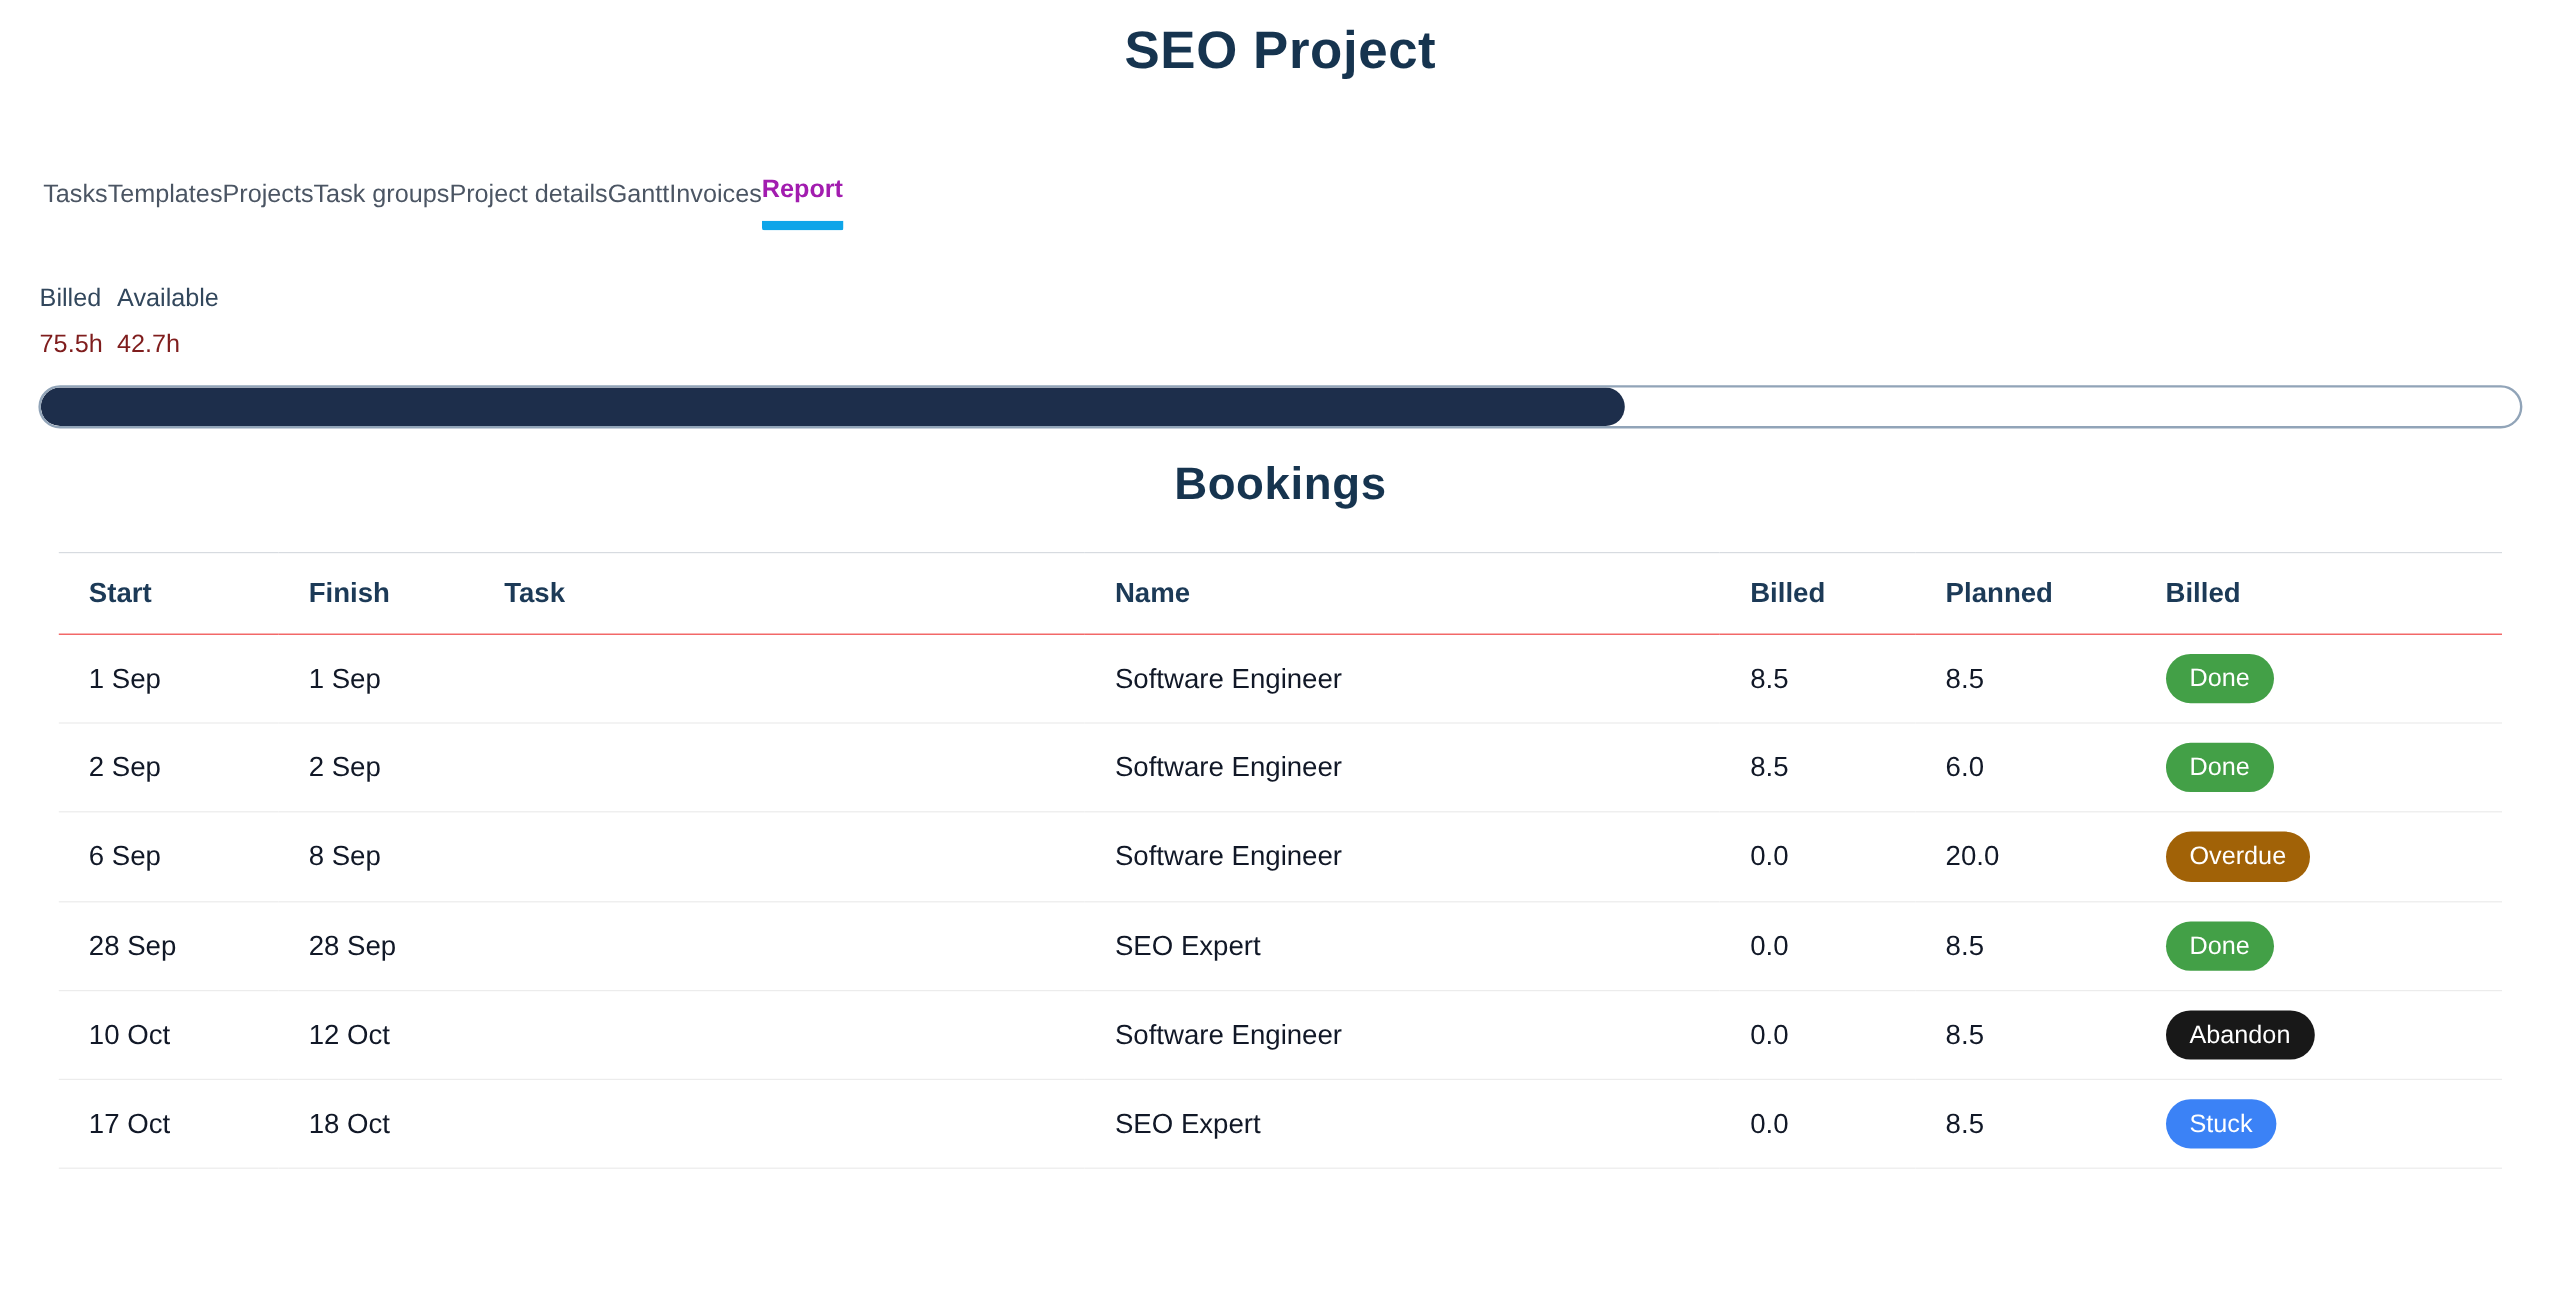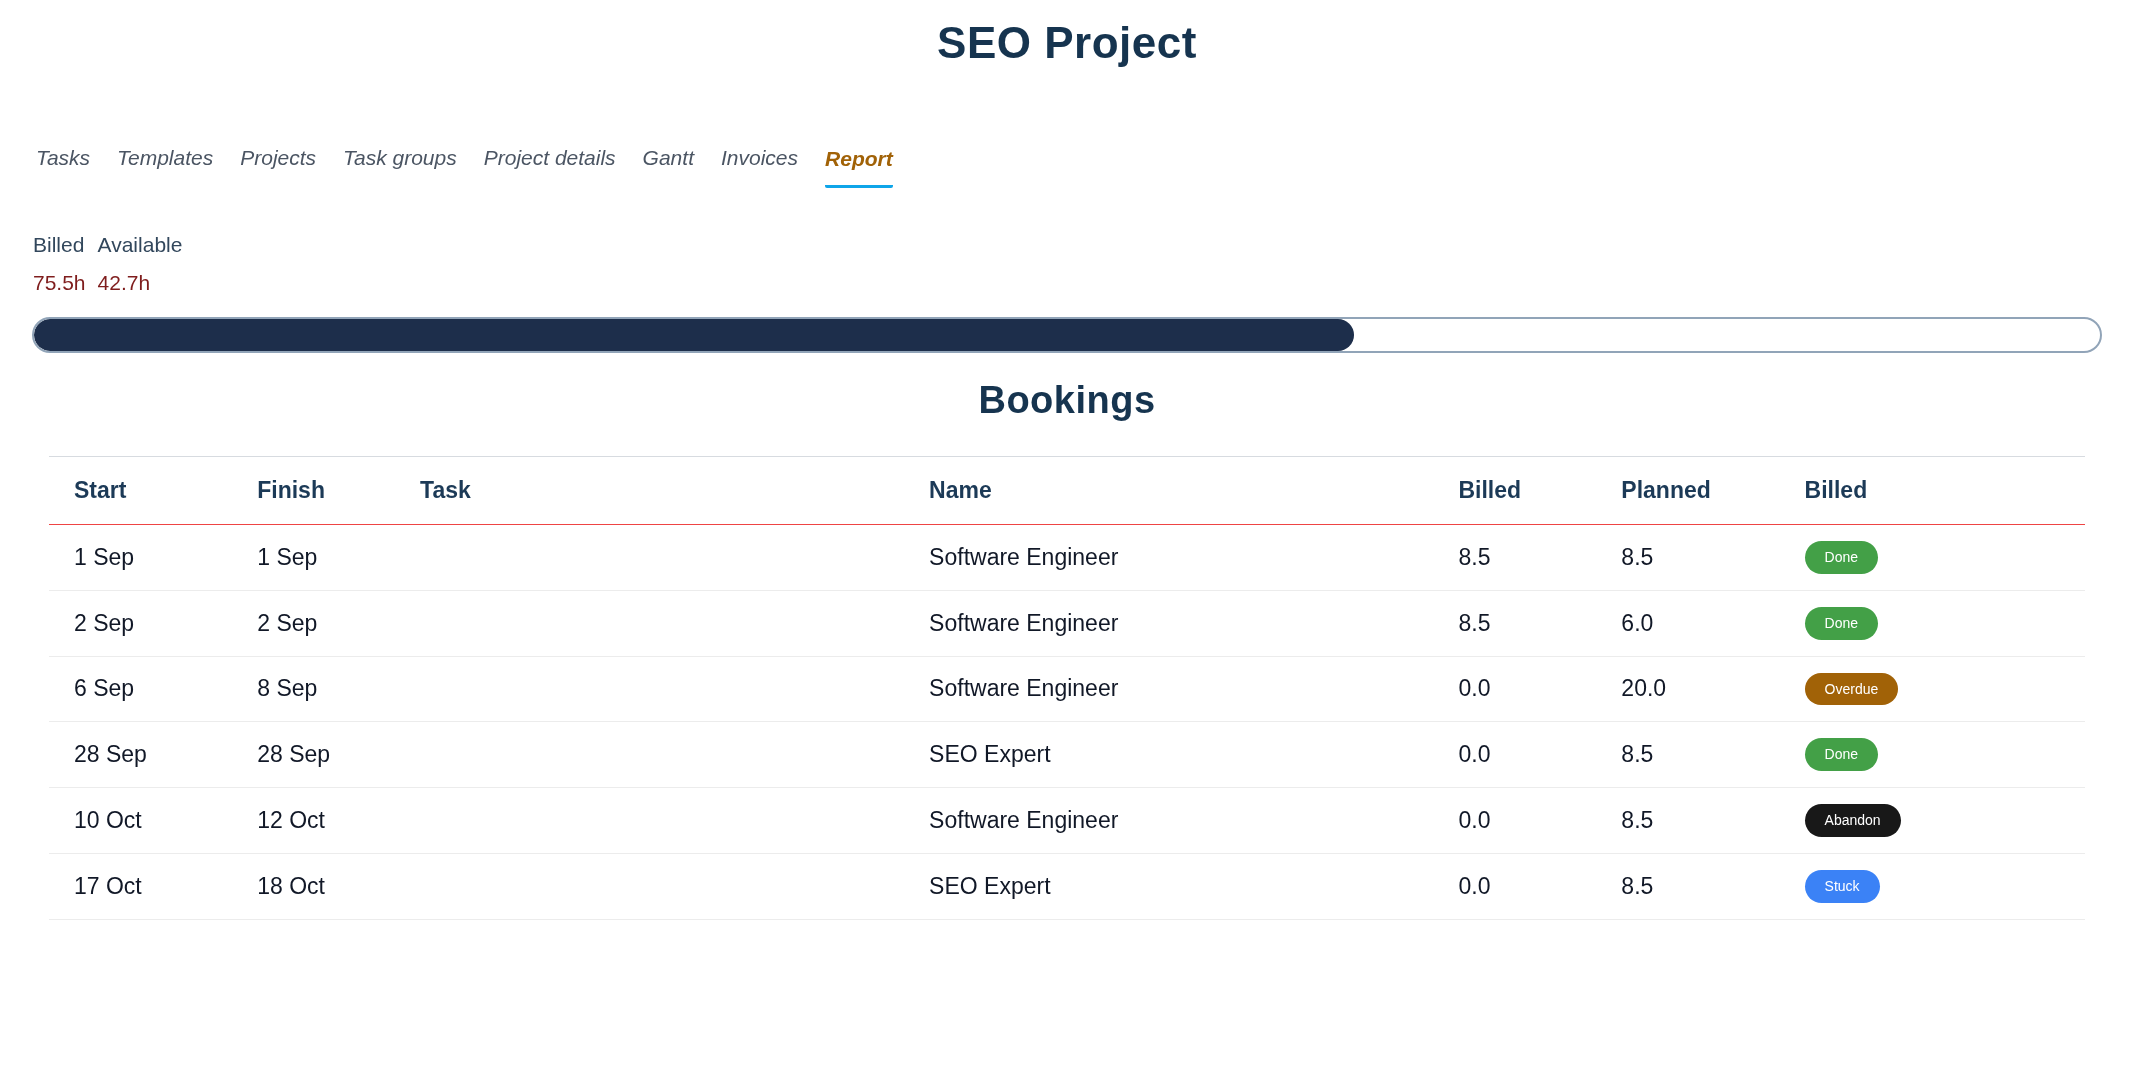--- a/index.html
+++ b/index.html
@@ -23,38 +23,36 @@
     font-size: 44px;
     font-weight: 700;
     color: #16344f;
     letter-spacing: 0.5px;
   }
 
   
   .tab-bar {
     display: flex;
     align-items: flex-end;
-    column-gap: 27px;
     padding: 0 0 0 36px;
     margin-top: 78px;
     border-bottom: 1px solid transparent;
-    font-style: italic;
   }
   .tab {
     font-size: 21px;
     color: #4b5563;
     padding-bottom: 14px;
     border-bottom: 4px solid transparent;
     cursor: pointer;
     white-space: nowrap;
   }
   .tab.active {
-    color: #a16207;
+    color: #a21caf;
     font-weight: 600;
-    border-bottom: 3px solid #0ea5e9;
+    border-bottom: 8px solid #0ea5e9;
     border-radius: 0 0 2px 2px;
   }
 
   
   .summary {
     display: flex;
     column-gap: 12px;
     padding-left: 33px;
     margin-top: 44px;
   }
@@ -108,21 +106,21 @@
   table.bookings tbody tr { border-bottom: 1px solid #ececec; }
   table.bookings td {
     font-size: 23px;
     color: #111827;
     padding: 16px 0 16px 25px;
     height: 64px;
   }
   .badge {
     display: inline-block;
     color: #ffffff;
-    font-size: 14px;
+    font-size: 21px;
     font-weight: 500;
     padding: 8px 20px;
     border-radius: 999px;
     line-height: 1.2;
   }
 </style>
 </head>
 <body>
 
 <div class="page">

